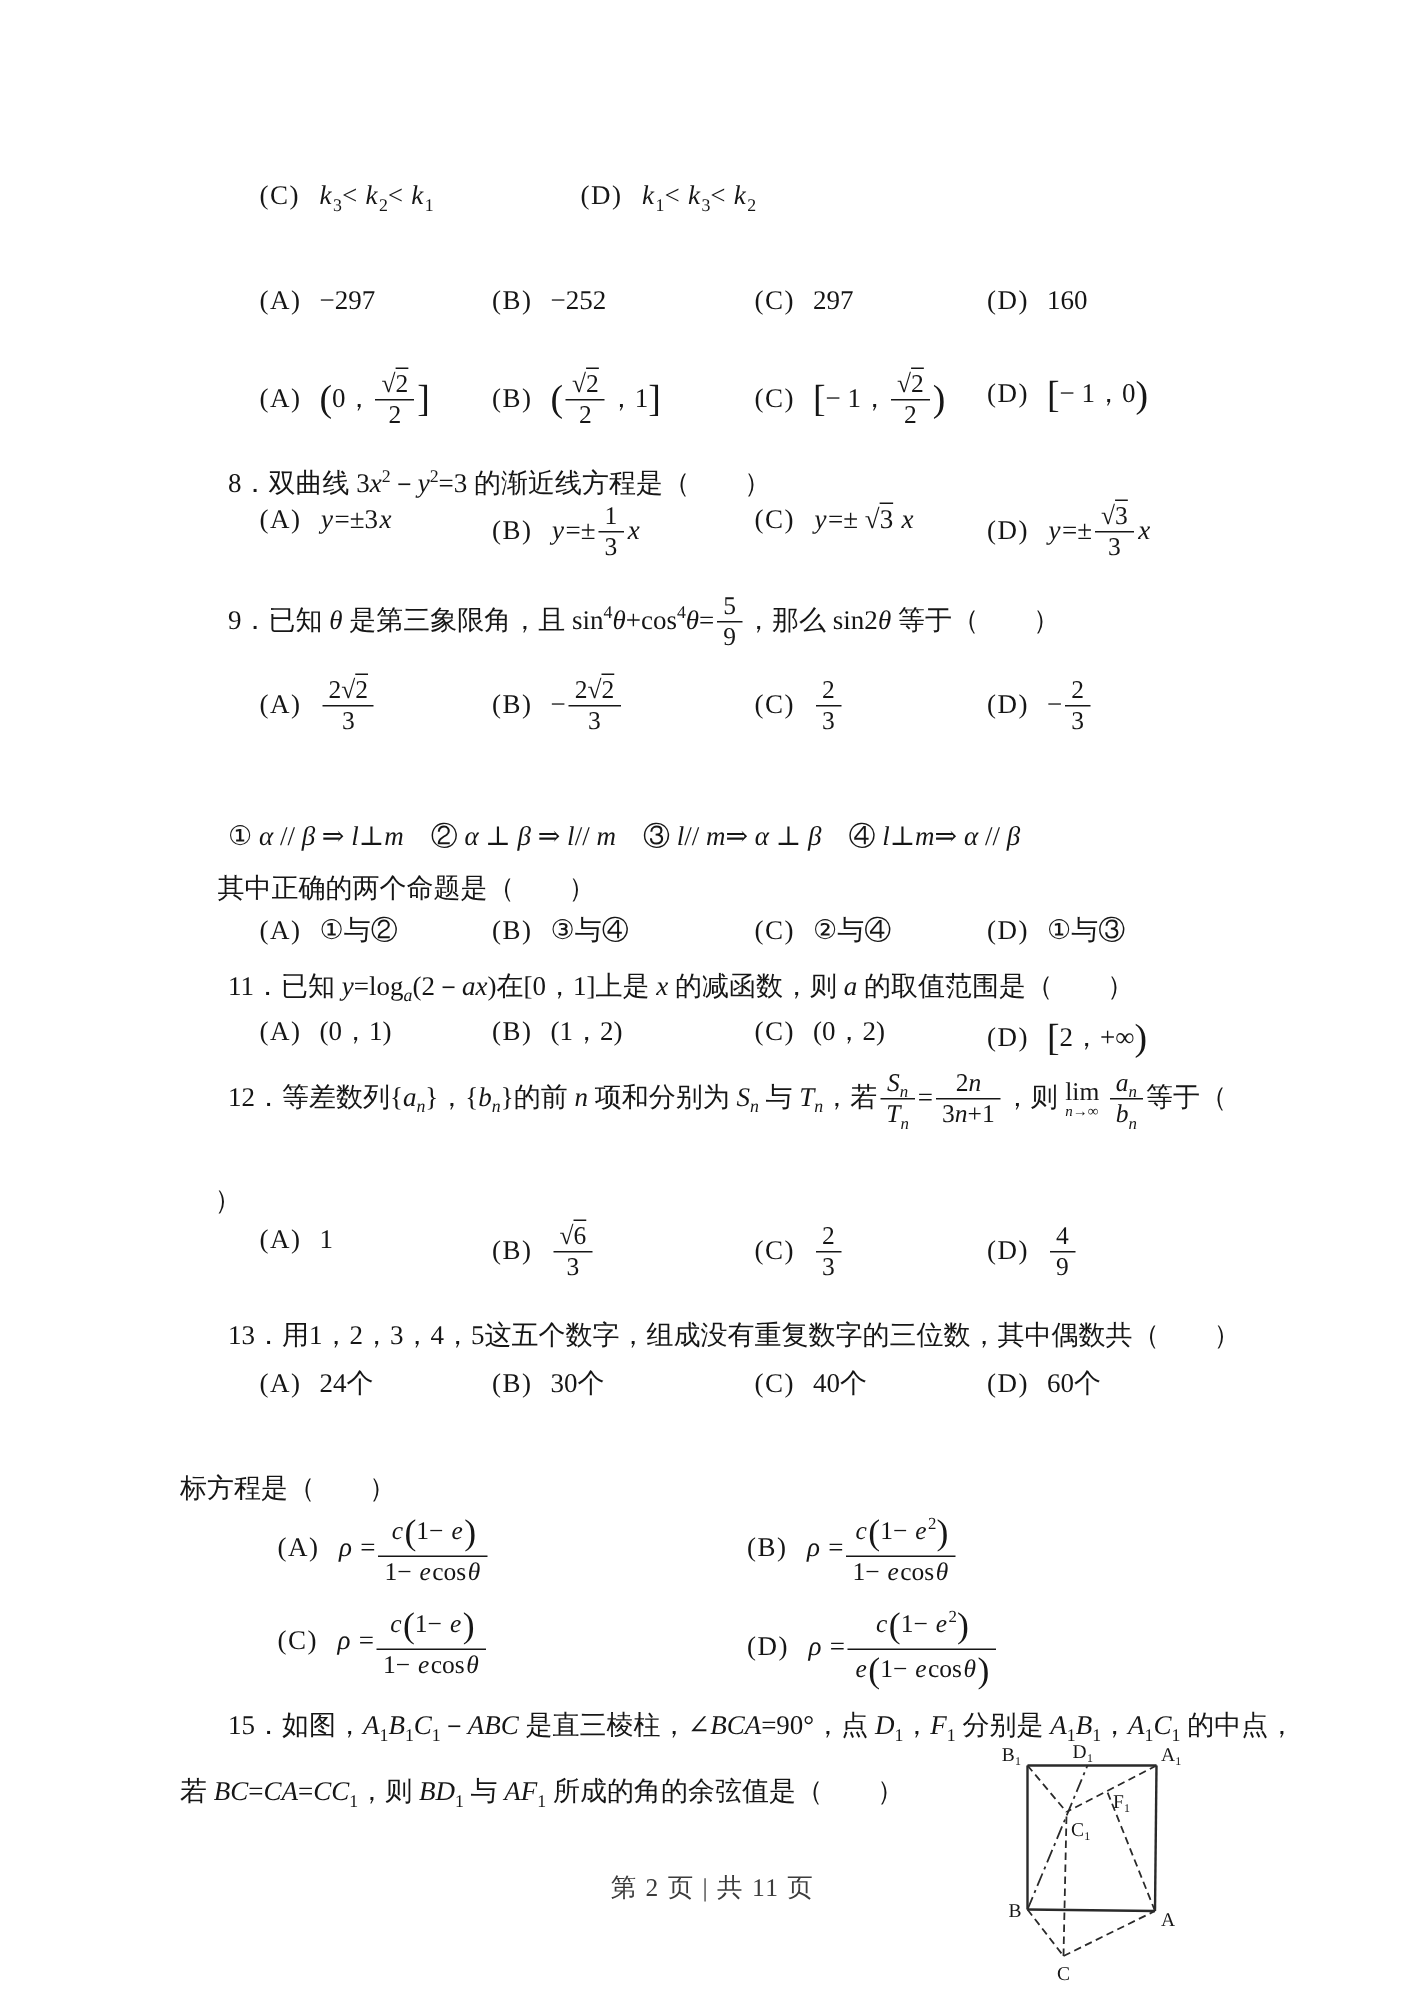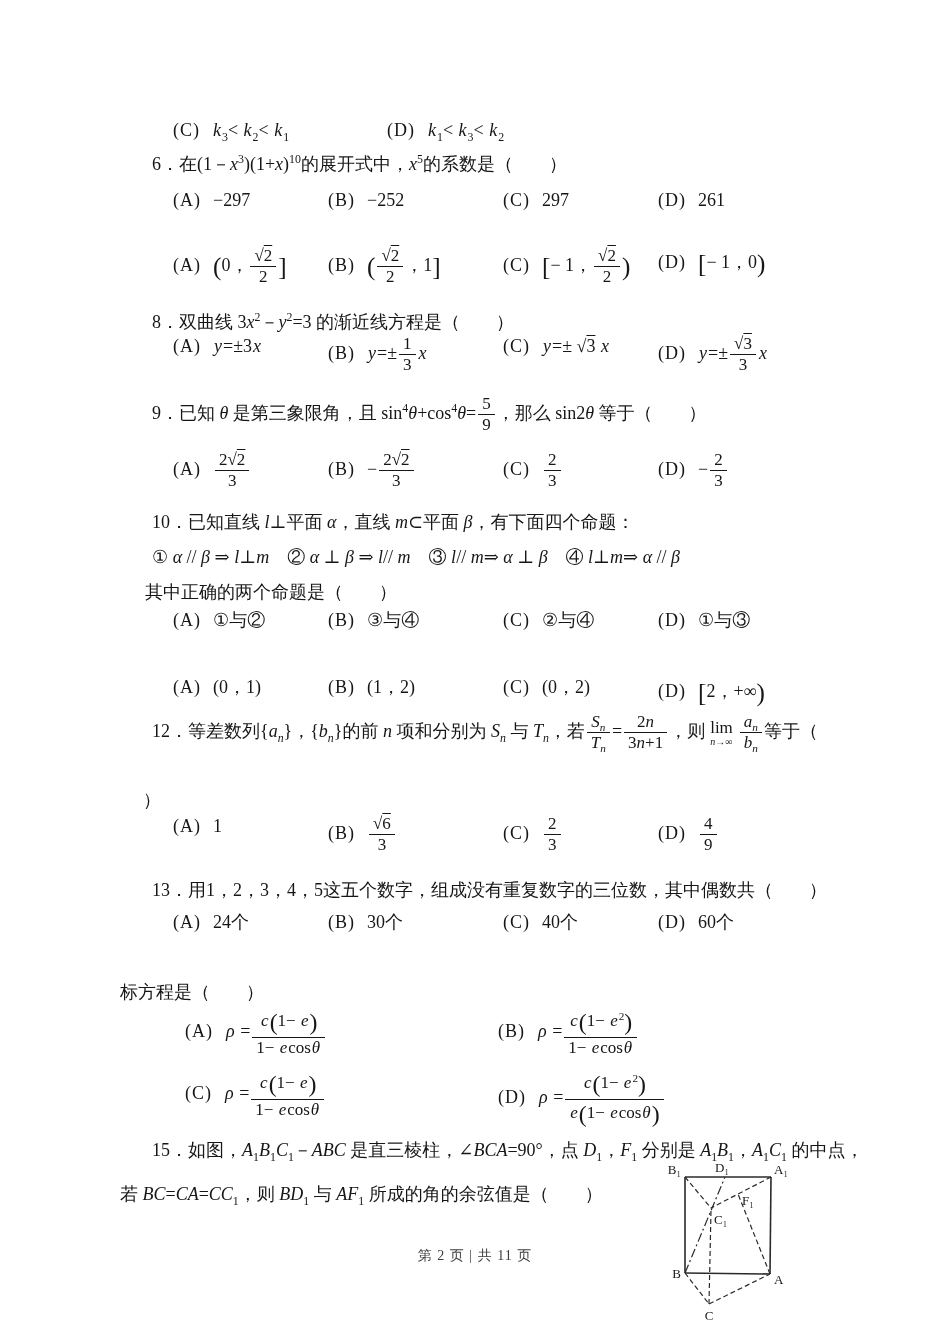--- a/index.html
+++ b/index.html
@@ -14,41 +14,40 @@
   .oc i{padding:0 1px}
   .f{display:inline-block;vertical-align:middle;text-align:center;padding:0 2px;font-size:17px;line-height:1.2}
   .f .n{display:block;border-bottom:1px solid #161616;padding:0 4px}
   .f .d{display:block;padding:0 4px}
   .ov{text-decoration:overline}
   sup,sub{font-size:66%;line-height:0}
   .dl{font-size:140%;font-weight:300;vertical-align:middle}
   .lim{display:inline-block;text-align:left;vertical-align:middle;margin:0 5px;font-size:17px}
   .lim .l1{display:block;line-height:1.05}
   .lim .l2{display:block;font-size:10px;line-height:1.05}
-  .footer{position:absolute;left:0;top:1247px;width:950px;text-align:center;font-size:14px;color:#3c3c3c;letter-spacing:1px}
+  .footer{position:absolute;left:0;top:1247px;width:950px;text-align:center;font-size:17px;color:#3c3c3c;letter-spacing:1px}
   .fig{position:absolute;left:648px;top:1150px}
   .fig text{font-size:13px;fill:#161616}
   .fig line,.fig path{stroke:#2a2a2a;fill:none}
 </style>
 </head>
 <body>
 
 <div class="page">
 
   <div class="row" style="top:118px">
     <span class="opt c1"><span class="ol">(C)</span><span class="oc"><i>k</i><sub>3</sub>&lt; <i>k</i><sub>2</sub>&lt; <i>k</i><sub>1</sub></span></span>
     <span class="opt" style="left:387px"><span class="ol">(D)</span><span class="oc"><i>k</i><sub>1</sub>&lt; <i>k</i><sub>3</sub>&lt; <i>k</i><sub>2</sub></span></span>
   </div>
 
-  <div class="row" style="top:152px;left:152px">6．在(1－<i>x</i><sup>3</sup>)(1+<i>x</i>)<sup>10</sup>的展开式中，<i>x</i><sup>5</sup>的系数是（　　）</div>
   <div class="row" style="top:188px">
     <span class="opt c1"><span class="ol">(A)</span><span class="oc">−297</span></span>
     <span class="opt c2"><span class="ol">(B)</span><span class="oc">−252</span></span>
     <span class="opt c3"><span class="ol">(C)</span><span class="oc">297</span></span>
-    <span class="opt c4"><span class="ol">(D)</span><span class="oc">261</span></span>
+    <span class="opt c4"><span class="ol">(D)</span><span class="oc">160</span></span>
   </div>
 
   <div class="row" style="top:246px">
     <span class="opt c1"><span class="ol">(A)</span><span class="oc"><span class="dl">(</span>0，<span class="f"><span class="n">√<span class="ov">2</span></span><span class="d">2</span></span><span class="dl">]</span></span></span>
     <span class="opt c2"><span class="ol">(B)</span><span class="oc"><span class="dl">(</span><span class="f"><span class="n">√<span class="ov">2</span></span><span class="d">2</span></span>，1<span class="dl">]</span></span></span>
     <span class="opt c3"><span class="ol">(C)</span><span class="oc"><span class="dl">[</span>− 1，<span class="f"><span class="n">√<span class="ov">2</span></span><span class="d">2</span></span><span class="dl">)</span></span></span>
     <span class="opt c4"><span class="ol">(D)</span><span class="oc"><span class="dl">[</span>− 1，0<span class="dl">)</span></span></span>
   </div>
 
   <div class="row" style="top:310px;left:152px">8．双曲线 3<i>x</i><sup>2</sup>－<i>y</i><sup>2</sup>=3 的渐近线方程是（　　）</div>
@@ -60,30 +59,30 @@
   </div>
 
   <div class="row" style="top:394px;left:152px">9．已知 <i>θ</i> 是第三象限角，且 sin<sup>4</sup><i>θ</i>+cos<sup>4</sup><i>θ</i>=<span class="f"><span class="n">5</span><span class="d">9</span></span>，那么 sin2<i>θ</i> 等于（　　）</div>
   <div class="row" style="top:450px">
     <span class="opt c1"><span class="ol">(A)</span><span class="oc"><span class="f"><span class="n">2√<span class="ov">2</span></span><span class="d">3</span></span></span></span>
     <span class="opt c2"><span class="ol">(B)</span><span class="oc">−<span class="f"><span class="n">2√<span class="ov">2</span></span><span class="d">3</span></span></span></span>
     <span class="opt c3"><span class="ol">(C)</span><span class="oc"><span class="f"><span class="n">2</span><span class="d">3</span></span></span></span>
     <span class="opt c4"><span class="ol">(D)</span><span class="oc">−<span class="f"><span class="n">2</span><span class="d">3</span></span></span></span>
   </div>
 
-  <div class="row" style="top:510px;left:152px">10．已知直线 <i>l</i>⊥平面 <i>α</i>，直线 <i>m</i>⊂平面 <i>β</i>，有下面四个命题：</div>
   <div class="row" style="top:545px;left:152px">① <i>α</i> // <i>β</i> ⇒ <i>l</i>⊥<i>m</i>　② <i>α</i> ⊥ <i>β</i> ⇒ <i>l</i>// <i>m</i>　③ <i>l</i>// <i>m</i>⇒ <i>α</i> ⊥ <i>β</i>　④ <i>l</i>⊥<i>m</i>⇒ <i>α</i> // <i>β</i></div>
   <div class="row" style="top:580px;left:145px">其中正确的两个命题是（　　）</div>
   <div class="row" style="top:608px">
     <span class="opt c1"><span class="ol">(A)</span><span class="oc">①与②</span></span>
     <span class="opt c2"><span class="ol">(B)</span><span class="oc">③与④</span></span>
     <span class="opt c3"><span class="ol">(C)</span><span class="oc">②与④</span></span>
     <span class="opt c4"><span class="ol">(D)</span><span class="oc">①与③</span></span>
   </div>
 
+  <div class="row" style="top:645px;left:152px">11．已知 <i>y</i>=log<sub><i>a</i></sub>(2－<i>ax</i>)在[0，1]上是 <i>x</i> 的减函数，则 <i>a</i> 的取值范围是（　　）</div>
   <div class="row" style="top:675px">
     <span class="opt c1"><span class="ol">(A)</span><span class="oc">(0，1)</span></span>
     <span class="opt c2"><span class="ol">(B)</span><span class="oc">(1，2)</span></span>
     <span class="opt c3"><span class="ol">(C)</span><span class="oc">(0，2)</span></span>
     <span class="opt c4"><span class="ol">(D)</span><span class="oc"><span class="dl">[</span>2，+∞<span class="dl">)</span></span></span>
   </div>
 
   <div class="row" style="top:712px;left:152px">12．等差数列{<i>a</i><sub><i>n</i></sub>}，{<i>b</i><sub><i>n</i></sub>}的前 <i>n</i> 项和分别为 <i>S</i><sub><i>n</i></sub> 与 <i>T</i><sub><i>n</i></sub>，若<span class="f"><span class="n"><i>S</i><sub><i>n</i></sub></span><span class="d"><i>T</i><sub><i>n</i></sub></span></span>=<span class="f"><span class="n">2<i>n</i></span><span class="d">3<i>n</i>+1</span></span>，则<span class="lim"><span class="l1">lim</span><span class="l2"><i>n</i>→∞</span></span><span class="f"><span class="n"><i>a</i><sub><i>n</i></sub></span><span class="d"><i>b</i><sub><i>n</i></sub></span></span>等于（</div>
   <div class="row" style="top:788px;left:143px">）</div>
   <div class="row" style="top:814px">

